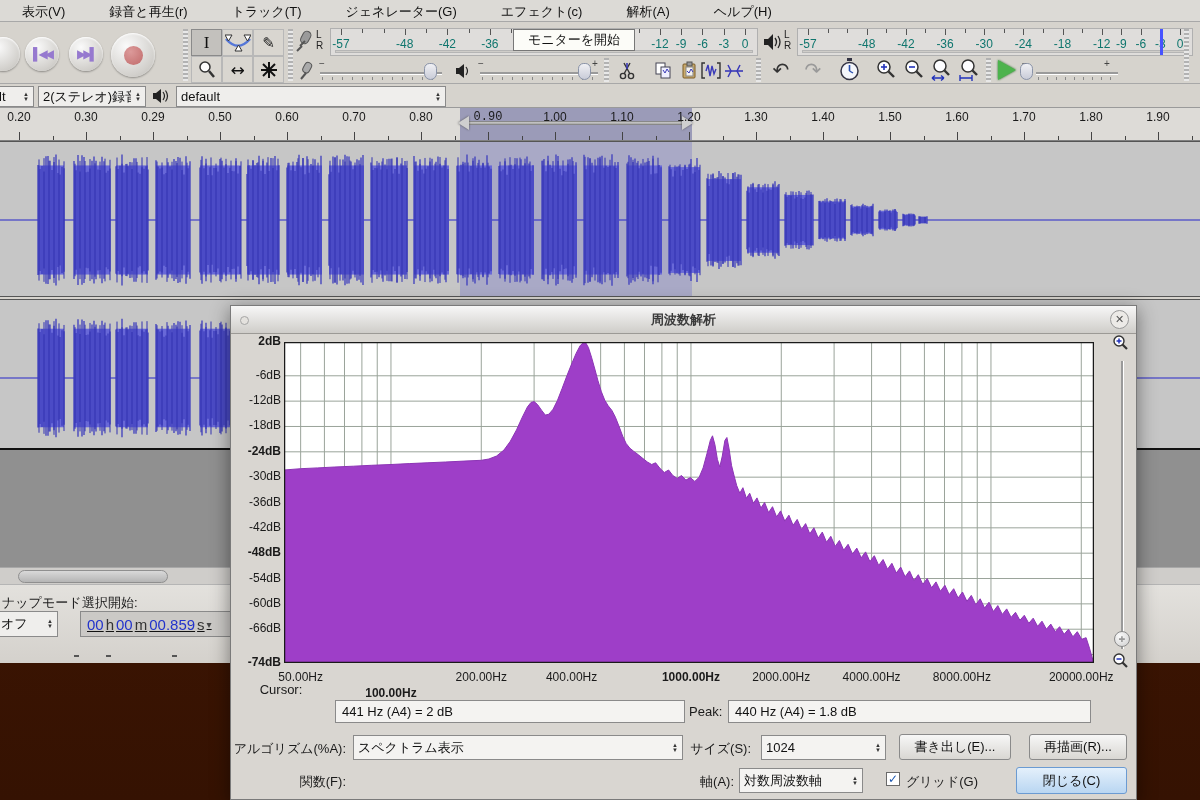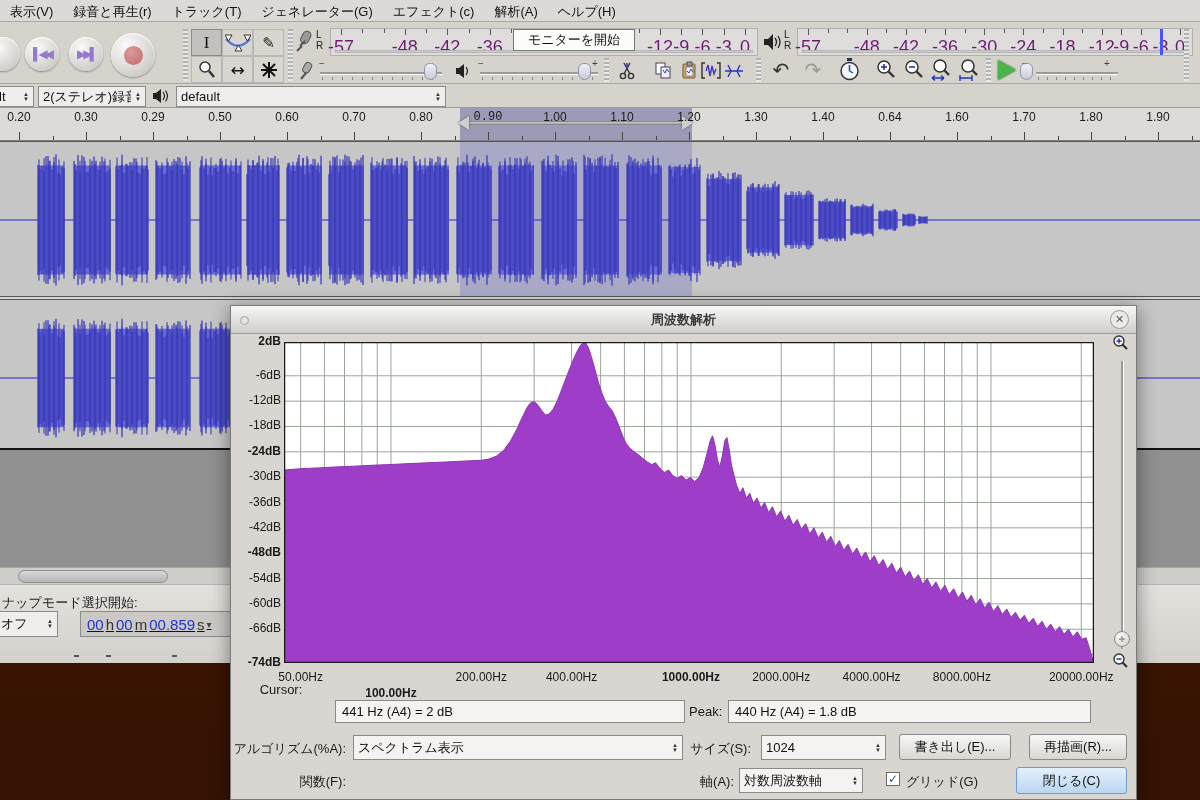--- a/index.html
+++ b/index.html
@@ -4,40 +4,40 @@
 <style>
   html,body{margin:0;padding:0;background:#2a0e01;}
   *{box-sizing:border-box;}
   #app{position:relative;width:1200px;height:800px;overflow:hidden;
        font-family:"Liberation Sans","DejaVu Sans",sans-serif;
        background:linear-gradient(to bottom,#4d1b04,#351202);}
   .abs{position:absolute;}
   .lbl{font-size:13px;color:#1a1a1a;white-space:nowrap;}
   .win{background:#d6d3cd;}
   .grip{width:5px;background:repeating-linear-gradient(to bottom,#b2b2b2 0 2px,#e8e8e8 2px 4px);}
-  .menu-item{display:inline-block;padding:3px 10px;font-size:13px;color:#111;cursor:default;}
+  .menu-item{display:inline-block;padding:3px 22px;font-size:13px;color:#111;cursor:default;}
   .circbtn{border-radius:50%;background:radial-gradient(circle at 35% 30%,#fafafa,#d2d0cc 70%,#b8b6b2);
            box-shadow:inset 0 1px 2px #fff,0 1px 2px rgba(0,0,0,.35);display:flex;align-items:center;justify-content:center;}
   .toolcell{width:31px;height:27px;border:1px solid #b8b8b8;background:#d9d6d0;display:flex;align-items:center;justify-content:center;}
   .toolcell.pressed{background:#c3c1bd;border-color:#8a8a8a;}
   .tbtn{display:flex;align-items:center;justify-content:center;background:transparent;}
   .combo{display:flex;align-items:center;border:1px solid #8a8a8a;background:#efeeec;
          font-size:13px;color:#111;padding:0 4px;white-space:nowrap;overflow:hidden;}
   .combo .val{flex:1;overflow:hidden;}
   .spin{display:flex;flex-direction:column;align-items:center;justify-content:center;
         font-size:6px;line-height:5px;color:#333;padding-left:4px;}
   .btn{display:flex;align-items:center;justify-content:center;font-size:13px;color:#111;
        border:1px solid #8a8a8a;border-radius:3px;background:linear-gradient(#f7f7f7,#d9d7d3);}
   .btn.primary{background:linear-gradient(#e4f0fb,#b9d6f2);border-color:#6b9bd2;}
   .field{border:1px solid #8a8a8a;background:#f4f3f1;font-size:13px;color:#111;
          display:flex;align-items:center;padding:0 6px;white-space:nowrap;}
   .ylab{position:absolute;width:50px;text-align:right;font-size:12px;color:#1a1a1a;}
   .xlab{position:absolute;width:90px;text-align:center;font-size:12px;color:#1a1a1a;}
   .bold{font-weight:bold;}
-  .meter-num{position:absolute;top:8px;font-size:18px;color:#701a75;transform:translateX(-50%);}
+  .meter-num{position:absolute;top:8px;font-size:12px;color:#0f766e;transform:translateX(-50%);}
   .mtick{position:absolute;top:0;width:1px;background:#555;}
   .rlab{position:absolute;top:2px;font-size:12px;color:#1a1a1a;transform:translateX(-50%);}
   .rtick{position:absolute;width:1px;background:#444;}
   .handle-l{width:0;height:0;border-top:7px solid transparent;border-bottom:7px solid transparent;border-right:11px solid #cfcfcf;filter:drop-shadow(0 0 1px #555);}
   .handle-r{width:0;height:0;border-top:7px solid transparent;border-bottom:7px solid transparent;border-left:11px solid #cfcfcf;filter:drop-shadow(0 0 1px #555);}
   .slider-knob{width:13px;height:17px;background:linear-gradient(#f0f0f4,#c9ccd8);border:1px solid #8a93a8;border-radius:6px 6px 7px 7px;}
   .tinysign{font-size:10px;color:#444;}
   svg{display:block;}
 </style>
 </head>
@@ -358,21 +358,21 @@
         <div class="rtick" style="left: 655.5px; top: 28px; height: 4px;"></div>
         <span class="rlab" style="left: 689px;">1.20</span>
         <div class="rtick" style="left: 689px; top: 24px; height: 8px;"></div>
         <div class="rtick" style="left: 722.5px; top: 28px; height: 4px;"></div>
         <span class="rlab" style="left: 756px;">1.30</span>
         <div class="rtick" style="left: 756px; top: 24px; height: 8px;"></div>
         <div class="rtick" style="left: 789.5px; top: 28px; height: 4px;"></div>
         <span class="rlab" style="left: 823px;">1.40</span>
         <div class="rtick" style="left: 823px; top: 24px; height: 8px;"></div>
         <div class="rtick" style="left: 856.5px; top: 28px; height: 4px;"></div>
-        <span class="rlab" style="left: 890px;">0.64</span>
+        <span class="rlab" style="left: 890px;">1.50</span>
         <div class="rtick" style="left: 890px; top: 24px; height: 8px;"></div>
         <div class="rtick" style="left: 923.5px; top: 28px; height: 4px;"></div>
         <span class="rlab" style="left: 957px;">1.60</span>
         <div class="rtick" style="left: 957px; top: 24px; height: 8px;"></div>
         <div class="rtick" style="left: 990.5px; top: 28px; height: 4px;"></div>
         <span class="rlab" style="left: 1024px;">1.70</span>
         <div class="rtick" style="left: 1024px; top: 24px; height: 8px;"></div>
         <div class="rtick" style="left: 1057.5px; top: 28px; height: 4px;"></div>
         <span class="rlab" style="left: 1091px;">1.80</span>
         <div class="rtick" style="left: 1091px; top: 24px; height: 8px;"></div>

